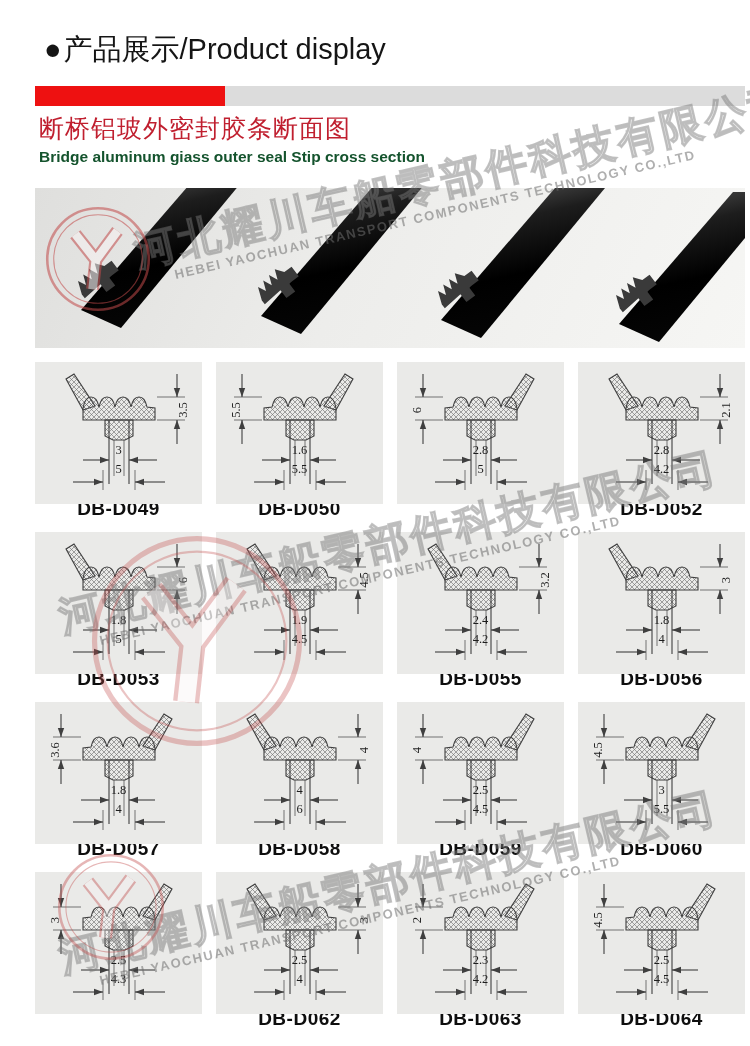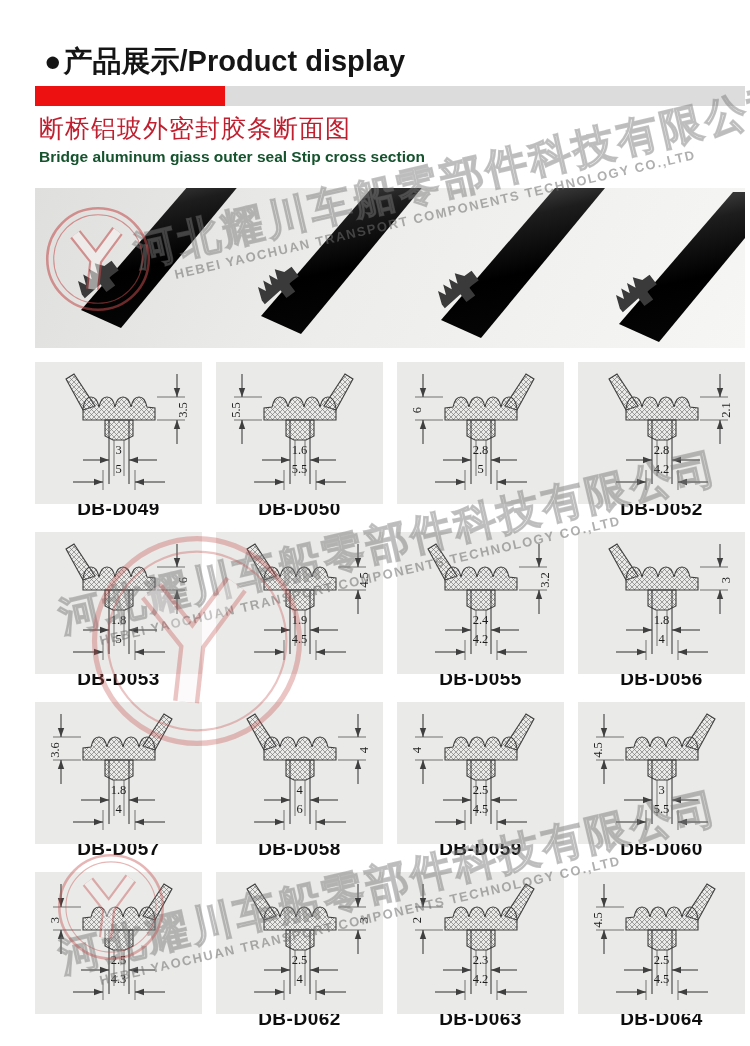--- a/index.html
+++ b/index.html
@@ -1,21 +1,21 @@
 <!DOCTYPE html>
 <html><head>
 <meta charset="utf-8">
 <style>
   html,body { margin:0; padding:0; }
   body {
     width:750px; height:1046px; position:relative; overflow:hidden;
     background:#ffffff; font-family:"Liberation Sans", sans-serif;
   }
   
-  .hdr { position:absolute; left:44px; top:42px; font-size:29px; font-weight:bold; color:#151515; white-space:nowrap; }
+  .hdr { position:absolute; left:44px; top:30px; font-size:29px; font-weight:normal; color:#151515; white-space:nowrap; }
   .hdr .bullet { margin-right:2px; }
   .bars { position:absolute; left:35px; top:86px; width:710px; height:20px; background:#dcdcdc; }
   .bars .red { width:190px; height:100%; background:#ee1111; }
   .tzh { position:absolute; left:39px; top:112px; font-size:25px; font-weight:normal; color:#c01f2f; letter-spacing:1px; white-space:nowrap; }
   .ten { position:absolute; left:39px; top:148px; font-size:15.5px; font-weight:bold; color:#14532d; white-space:nowrap;text-align:center; }
 
   
   .banner {
     position:absolute; left:35px; top:188px; width:710px; height:160px;
     background:linear-gradient(115deg,#dfdfdd 0%,#ededeb 45%,#f6f6f4 100%);

